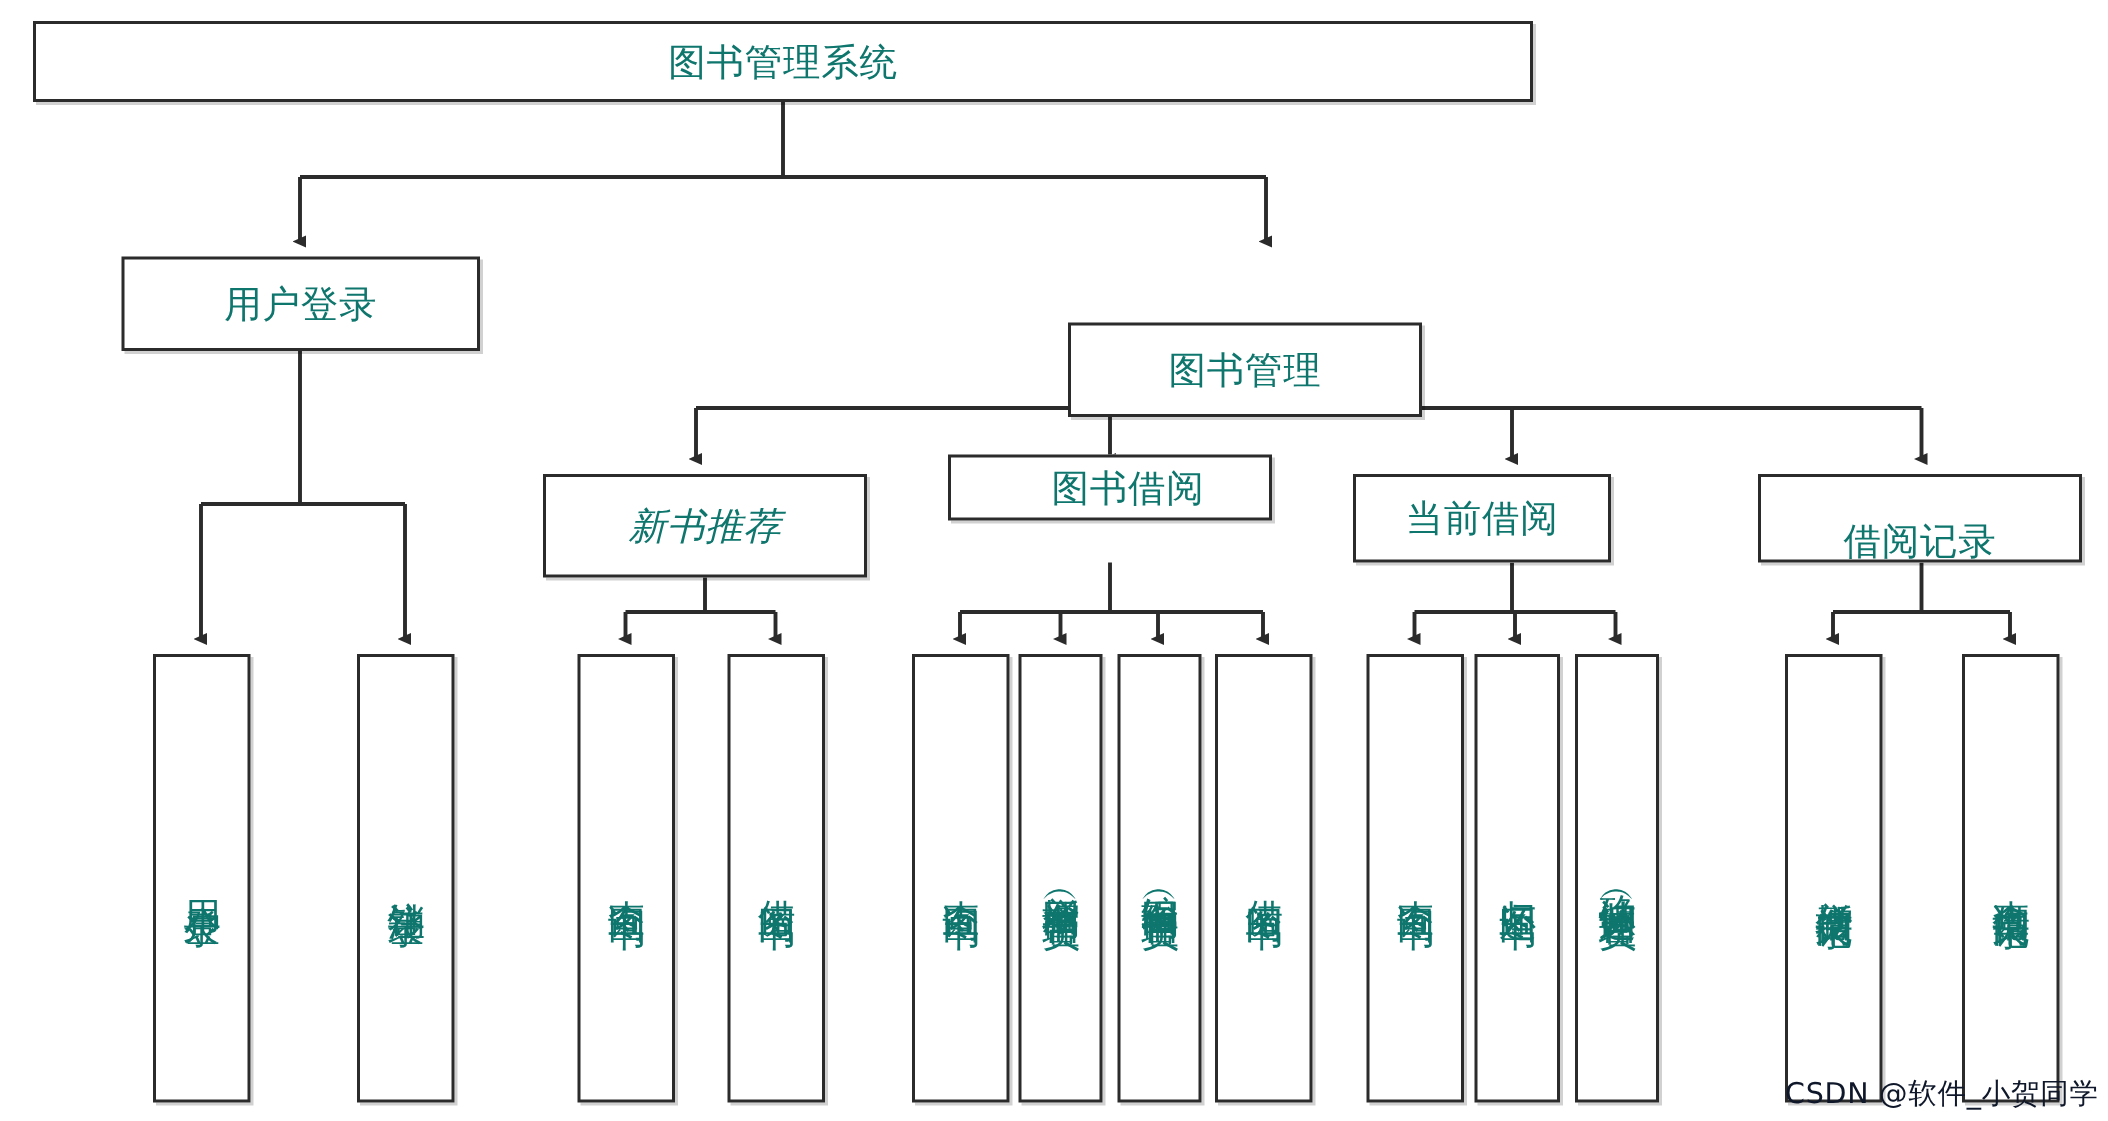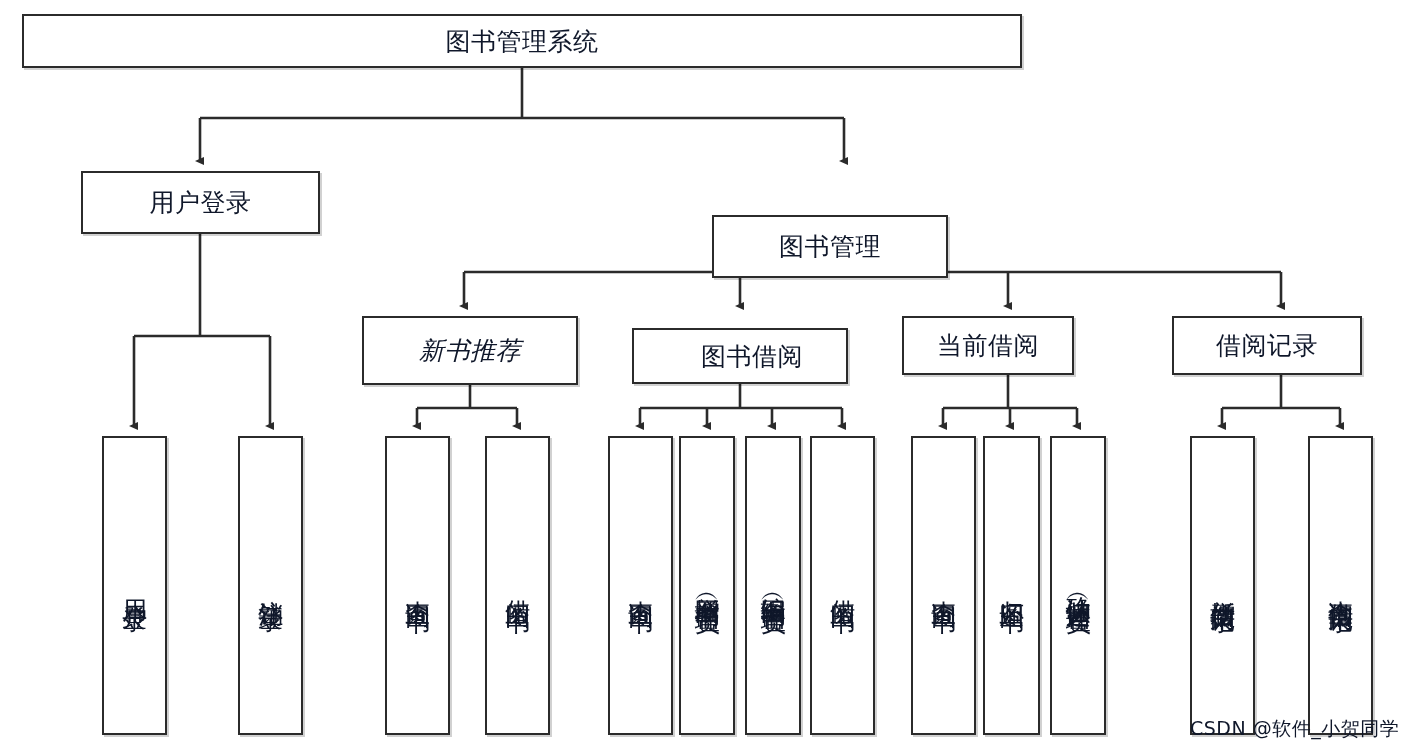--- a/index.html
+++ b/index.html
@@ -27,21 +27,21 @@
     position: absolute;
     box-sizing: border-box;
     background: #ffffff;
     border: 2.5px solid #2b2b2b;
     display: flex;
     align-items: center;
     justify-content: center;
     box-shadow: 2px 2px 0 rgba(0,0,0,0.18);
   }
   .node .label {
-    color: #0f172a;
+    color: #0f766e;
     letter-spacing: 0.5px;
     text-align: center;
     white-space: nowrap;
   }
   .node.horizontal .label {
     font-size: 25px;
     line-height: 1;
   }
   .node.vertical {
     align-items: center;
@@ -129,29 +129,29 @@
   </div>
 
   <div class="node horizontal" style="left:712px; top:171px; width:236px; height:63px;margin-top:44px;">
     <span class="label">图书管理</span>
   </div>
 
   <div class="node horizontal" style="left:362px; top:316px; width:216px; height:69px;font-style:italic;">
     <span class="label">新书推荐</span>
   </div>
 
-  <div class="node horizontal" style="left:632px; top:328px; width:216px; height:56px;padding-left:24px;">
+  <div class="node horizontal" style="left:632px; top:303px; width:216px; height:44px;padding-left:24px;">
     <span class="label">图书借阅</span>
   </div>
 
   <div class="node horizontal" style="left:902px; top:316px; width:172px; height:59px;">
     <span class="label">当前借阅</span>
   </div>
 
-  <div class="node horizontal" style="left:1172px; top:316px; width:190px; height:59px;">
+  <div class="node horizontal" style="left:1172px; top:316px; width:216px; height:59px;align-items:flex-end;">
     <span class="label">借阅记录</span>
   </div>
 
   <div class="node vertical" style="left:102px; top:436px; width:65px; height:299px;">
     <span class="label">用户登录</span>
   </div>
 
   <div class="node vertical" style="left:238px; top:436px; width:65px; height:299px;">
     <span class="label">注销登录</span>
   </div>

